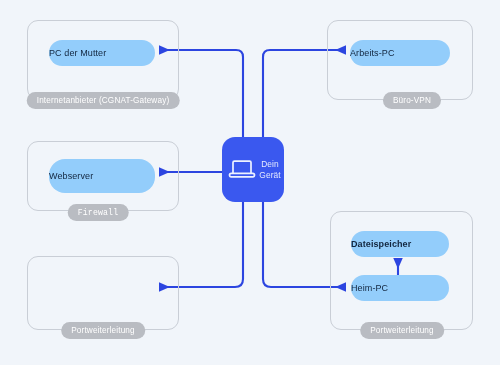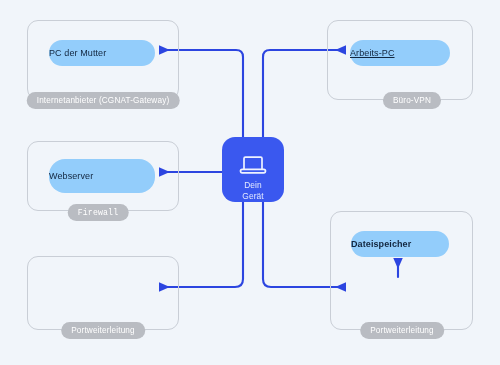--- a/index.html
+++ b/index.html
@@ -56,23 +56,22 @@
     text-align: center;
     letter-spacing: 0.1px;
     white-space: nowrap;
   }
   .center-node {
     position: absolute;
     box-sizing: border-box;
     background: #3a58ef;
     border-radius: 13px;
     display: flex;
-    flex-direction: column;
     align-items: center;
-    justify-content: flex-end;
+    justify-content: center;
     color: #dfe6ff;
   }
   .center-icon {
     width: 34px;
     height: 25px;
     margin-bottom: 3px;
   }
   .center-label {
     font-size: 8.4px;
     line-height: 11px;
@@ -125,33 +124,36 @@
   <div class="group-chip" style="left:103px; top:322px;">Portweiterleitung</div>
 
   <div class="group-box" style="left:330px; top:211px; width:143px; height:119px;">
   </div>
   <div class="group-chip" style="left:402px; top:322px;">Portweiterleitung</div>
 
   <div class="node" style="left:49px; top:40px; width:106px; height:26px;">
     <span>PC der Mutter</span>
   </div>
 
-  <div class="node" style="left:350px; top:40px; width:100px; height:26px;text-decoration:underline;">
+  <div class="node" style="left:350px; top:40px; width:100px; height:26px;">
     <span>Arbeits-PC</span>
   </div>
 
   <div class="node" style="left:49px; top:159px; width:106px; height:34px;">
     <span>Webserver</span>
   </div>
 
 
   <div class="node" style="left:351px; top:231px; width:98px; height:26px;font-weight:bold;">
     <span>Dateispeicher</span>
   </div>
 
+  <div class="node" style="left:351px; top:275px; width:98px; height:26px;">
+    <span>Heim-PC</span>
+  </div>
 
   <div class="center-node" style="left:222px; top:137px; width:62px; height:65px;">
     <span class="center-icon">
       <svg viewBox="0 0 34 25" width="34" height="25" fill="none" stroke="#eef2ff" stroke-width="1.7" stroke-linejoin="round" stroke-linecap="round">
         <path d="M8 17.2 L8 6.6 Q8 5.2 9.4 5.2 L24.6 5.2 Q26 5.2 26 6.6 L26 17.2"></path>
         <rect x="4.5" y="17.4" width="25" height="3.4" rx="1.7"></rect>
       </svg>
     </span>
     <span class="center-label">
       <span>Dein</span><br>

